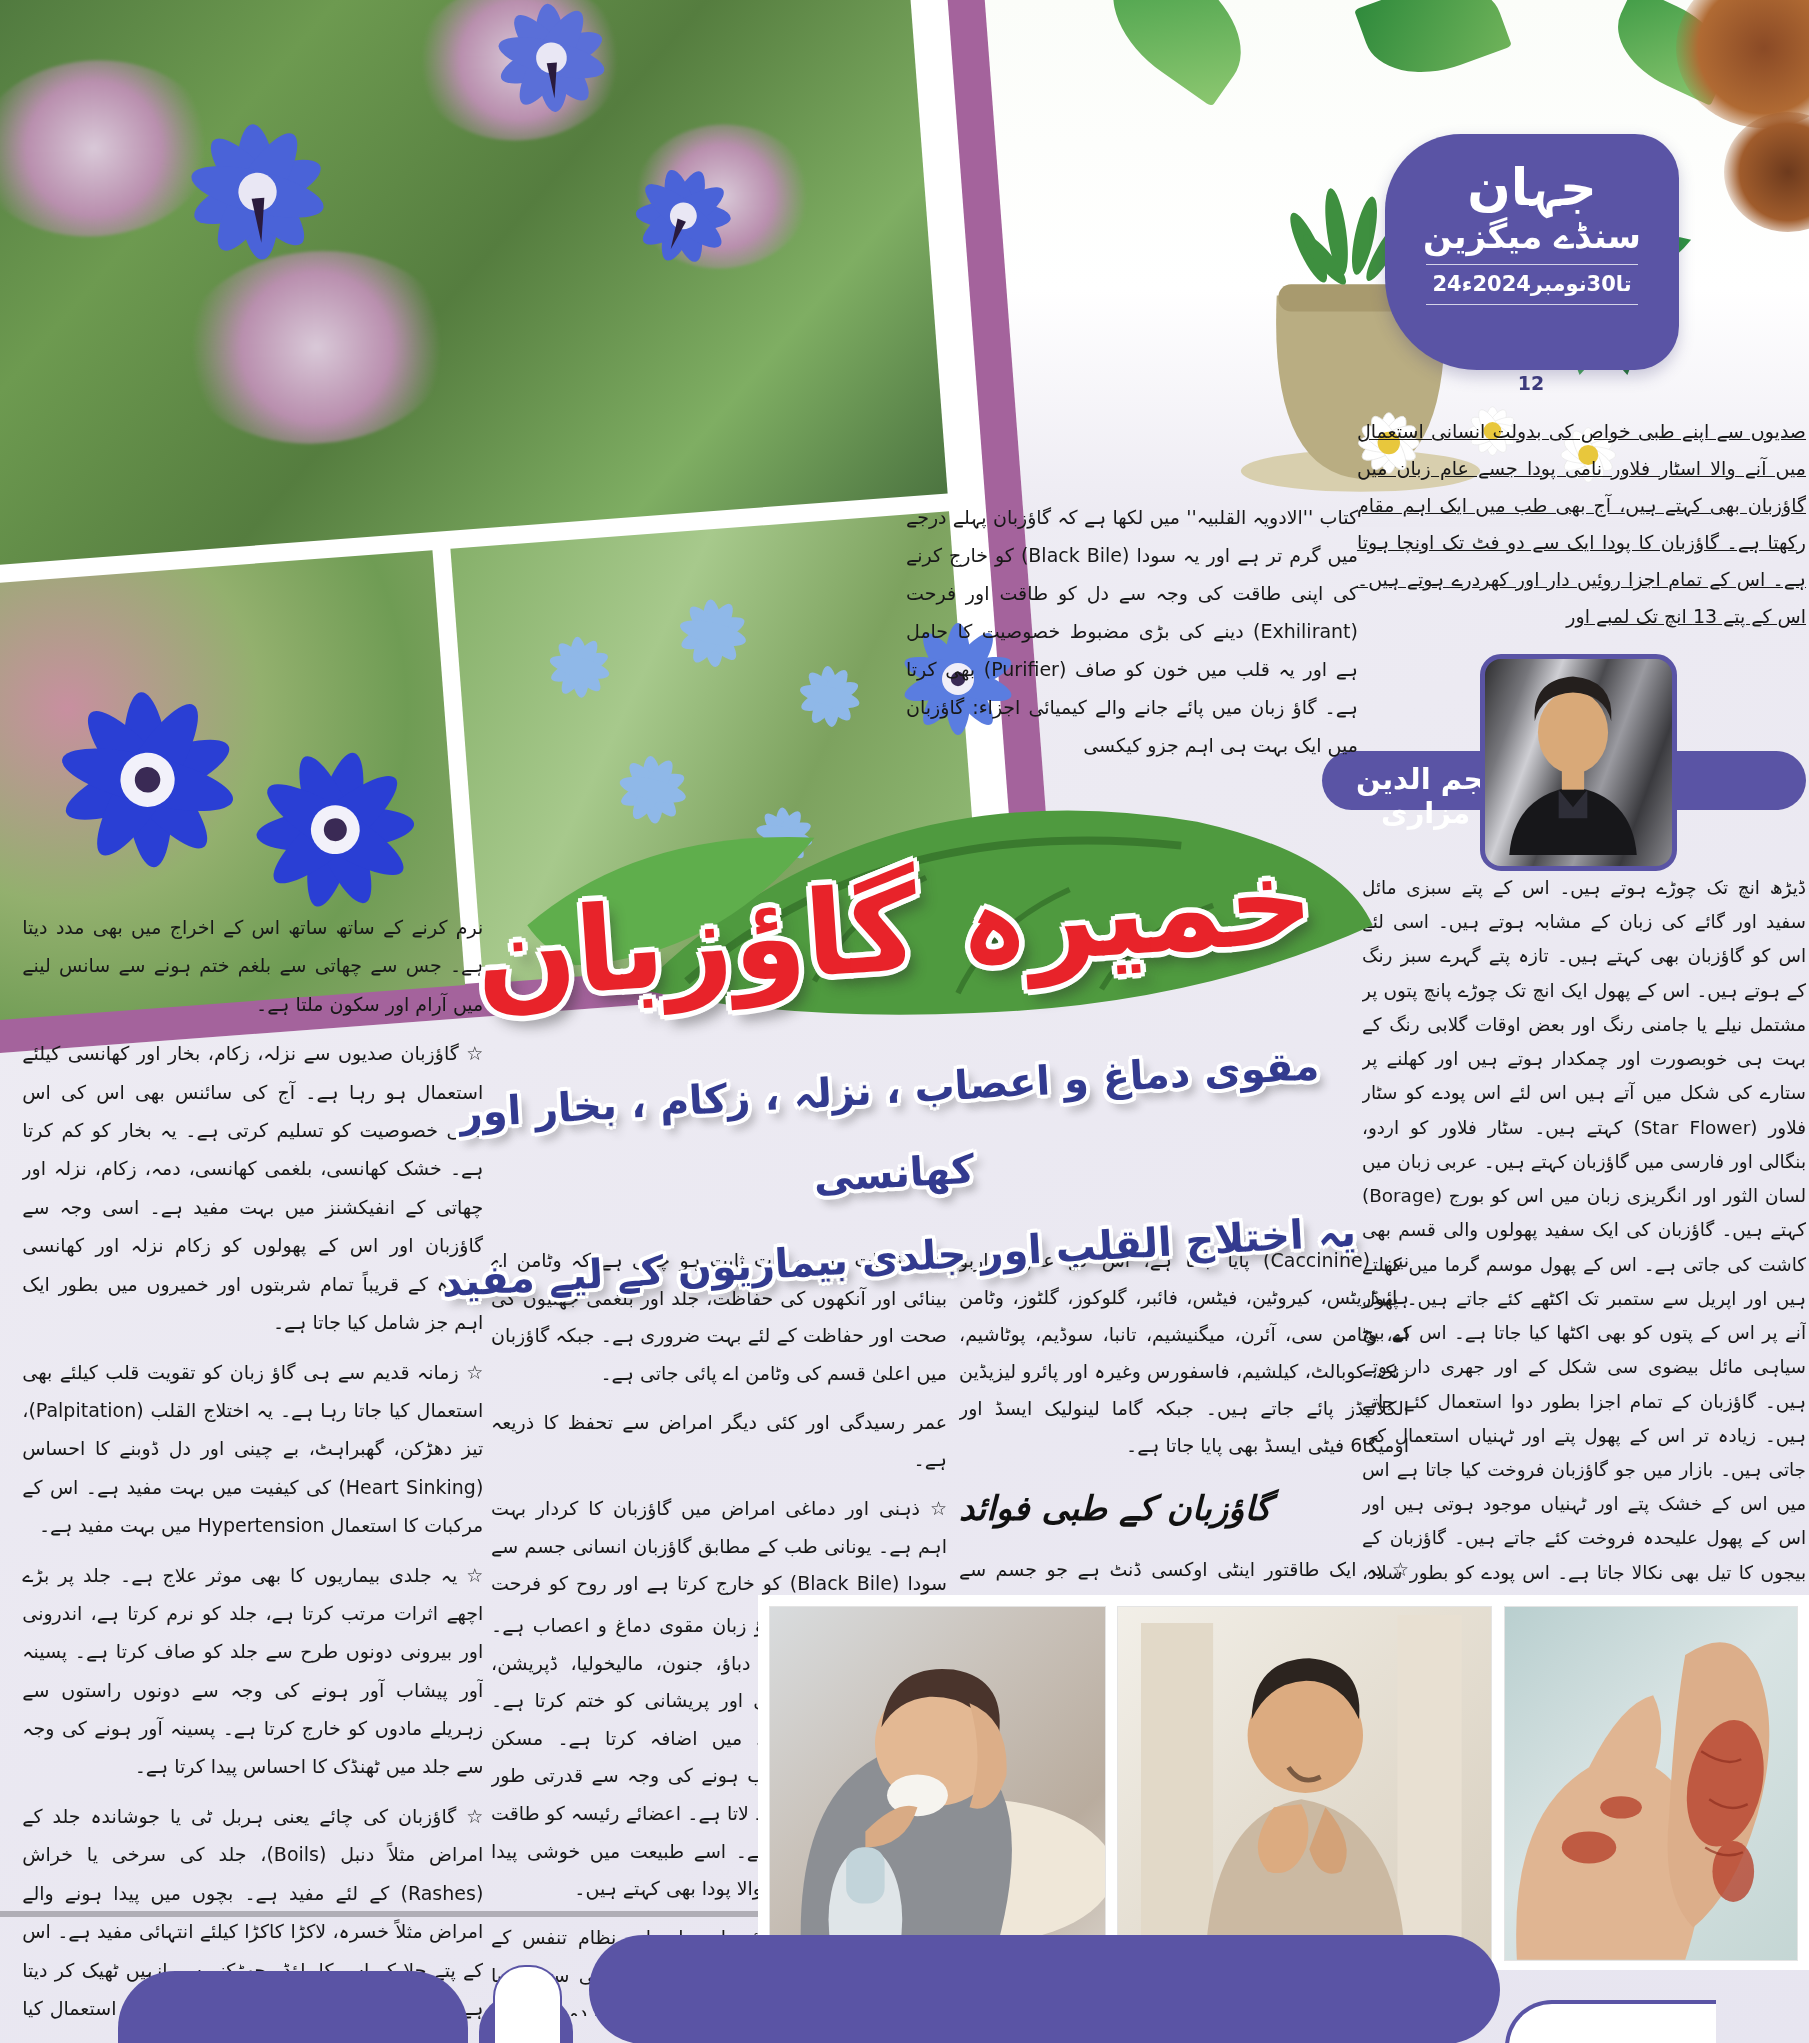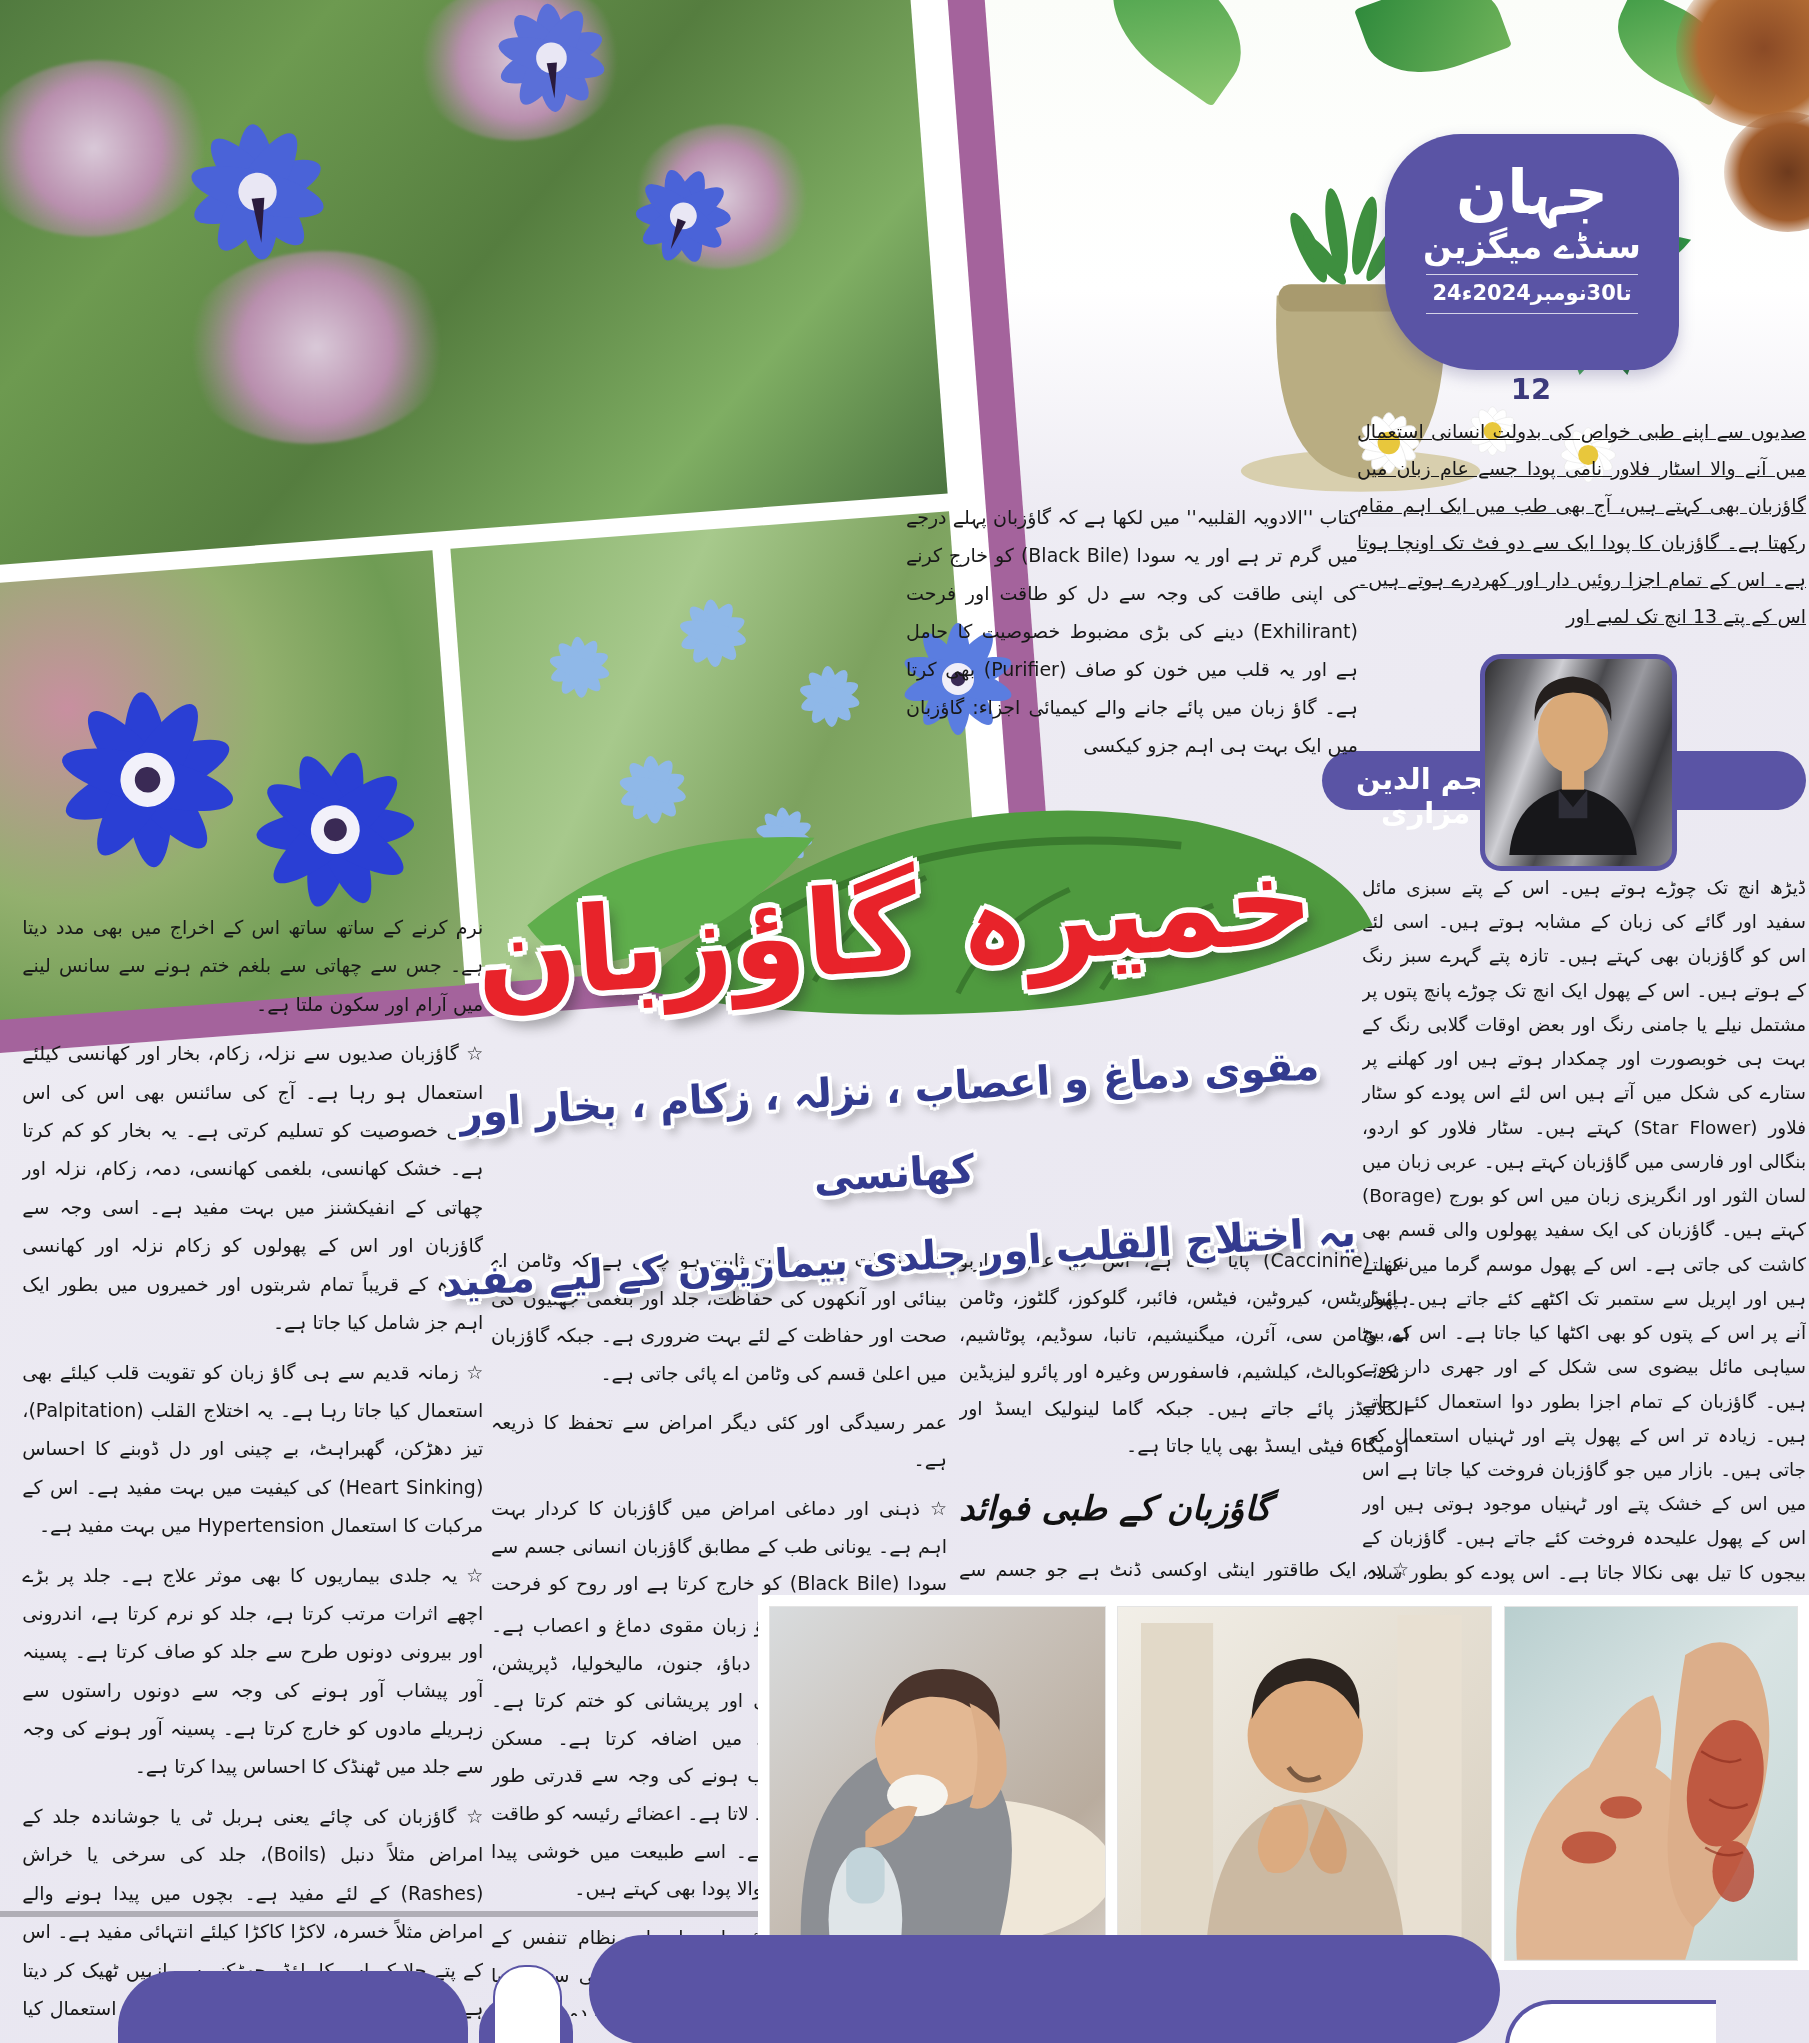--- a/index.html
+++ b/index.html
@@ -26,25 +26,25 @@
     background:linear-gradient(180deg,#fbfdf9 0%,#ffffff 55%,#efedf4 92%,#eceaf2 100%);}
   .leafblob{position:absolute;border-radius:4% 60% 4% 60%;
     background:linear-gradient(135deg,#3f9b46,#8cc770);}
   .spiceblob{position:absolute;border-radius:50%;
     background:radial-gradient(circle,#8a4a26 0%,#b06a33 55%,rgba(176,106,51,0) 78%);}
 
   
   .badge{left:1385px;top:134px;width:294px;height:236px;background:#5a54a5;
     border-radius:76px 44px 44px 92px;color:#fff;text-align:center;
     box-shadow:0 6.4px 14.4px rgba(60,55,120,.25);}
-  .badge .l1{margin-top:27px;font-size:60px;font-weight:bold;line-height:1.05;}
+  .badge .l1{margin-top:27px;font-size:51px;font-weight:bold;line-height:1.05;}
   .badge .l2{font-size:34px;font-weight:bold;margin-top:1.6px;}
   .badge hr{border:none;border-top:1.6px solid rgba(255,255,255,.75);width:72%;margin:8px auto 6.4px auto;}
   .badge .dt{font-size:21px;font-weight:bold;}
-  .pagenum{left:1475px;top:372px;width:112px;text-align:center;font-size:29px;font-weight:bold;color:#3c3a7c;}
+  .pagenum{left:1475px;top:372px;width:112px;text-align:center;font-size:19px;font-weight:bold;color:#3c3a7c;}
 
   
   .utext{direction:rtl;text-align:justify;color:#181818;overflow:hidden;}
   .utext p{margin:0 0 11.2px 0;}
   .rt-top{left:1357px;top:413px;width:449px;height:279px;font-size:19px;line-height:1.95;text-decoration:underline;}
   .intro{left:906px;top:464px;width:452px;height:391px;font-size:19px;line-height:2.0;z-index:3;margin-top:34px;}
   .rt-main{left:1362px;top:871px;width:444px;height:757px;font-size:18.4px;line-height:1.86;}
   .col-left{left:22.3px;top:908px;width:461px;height:1111px;font-size:19px;line-height:2.02;}
   .col2a{left:491px;top:1242px;width:456px;height:361px;font-size:19px;line-height:1.98;}
   .col2b{left:491px;top:1607px;width:313px;height:409px;font-size:19px;line-height:1.98;}

